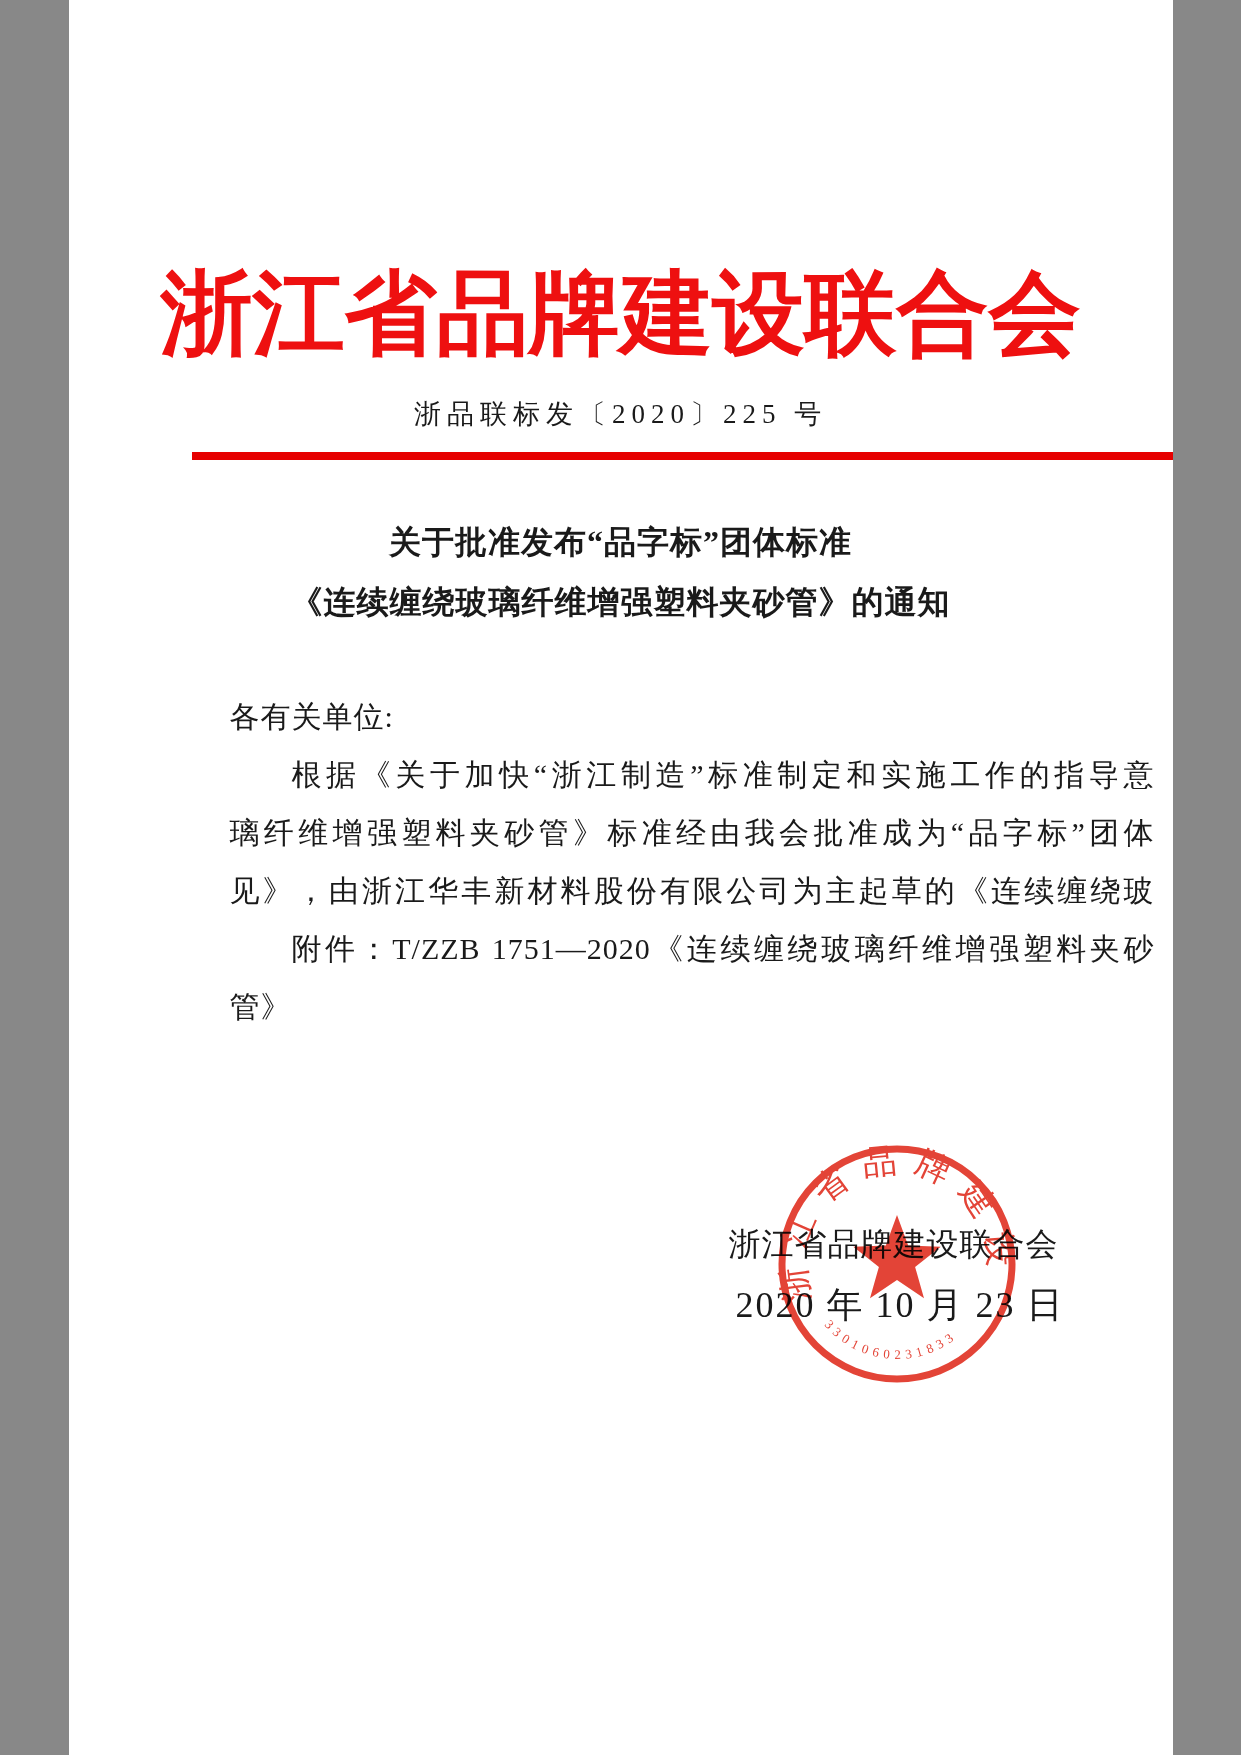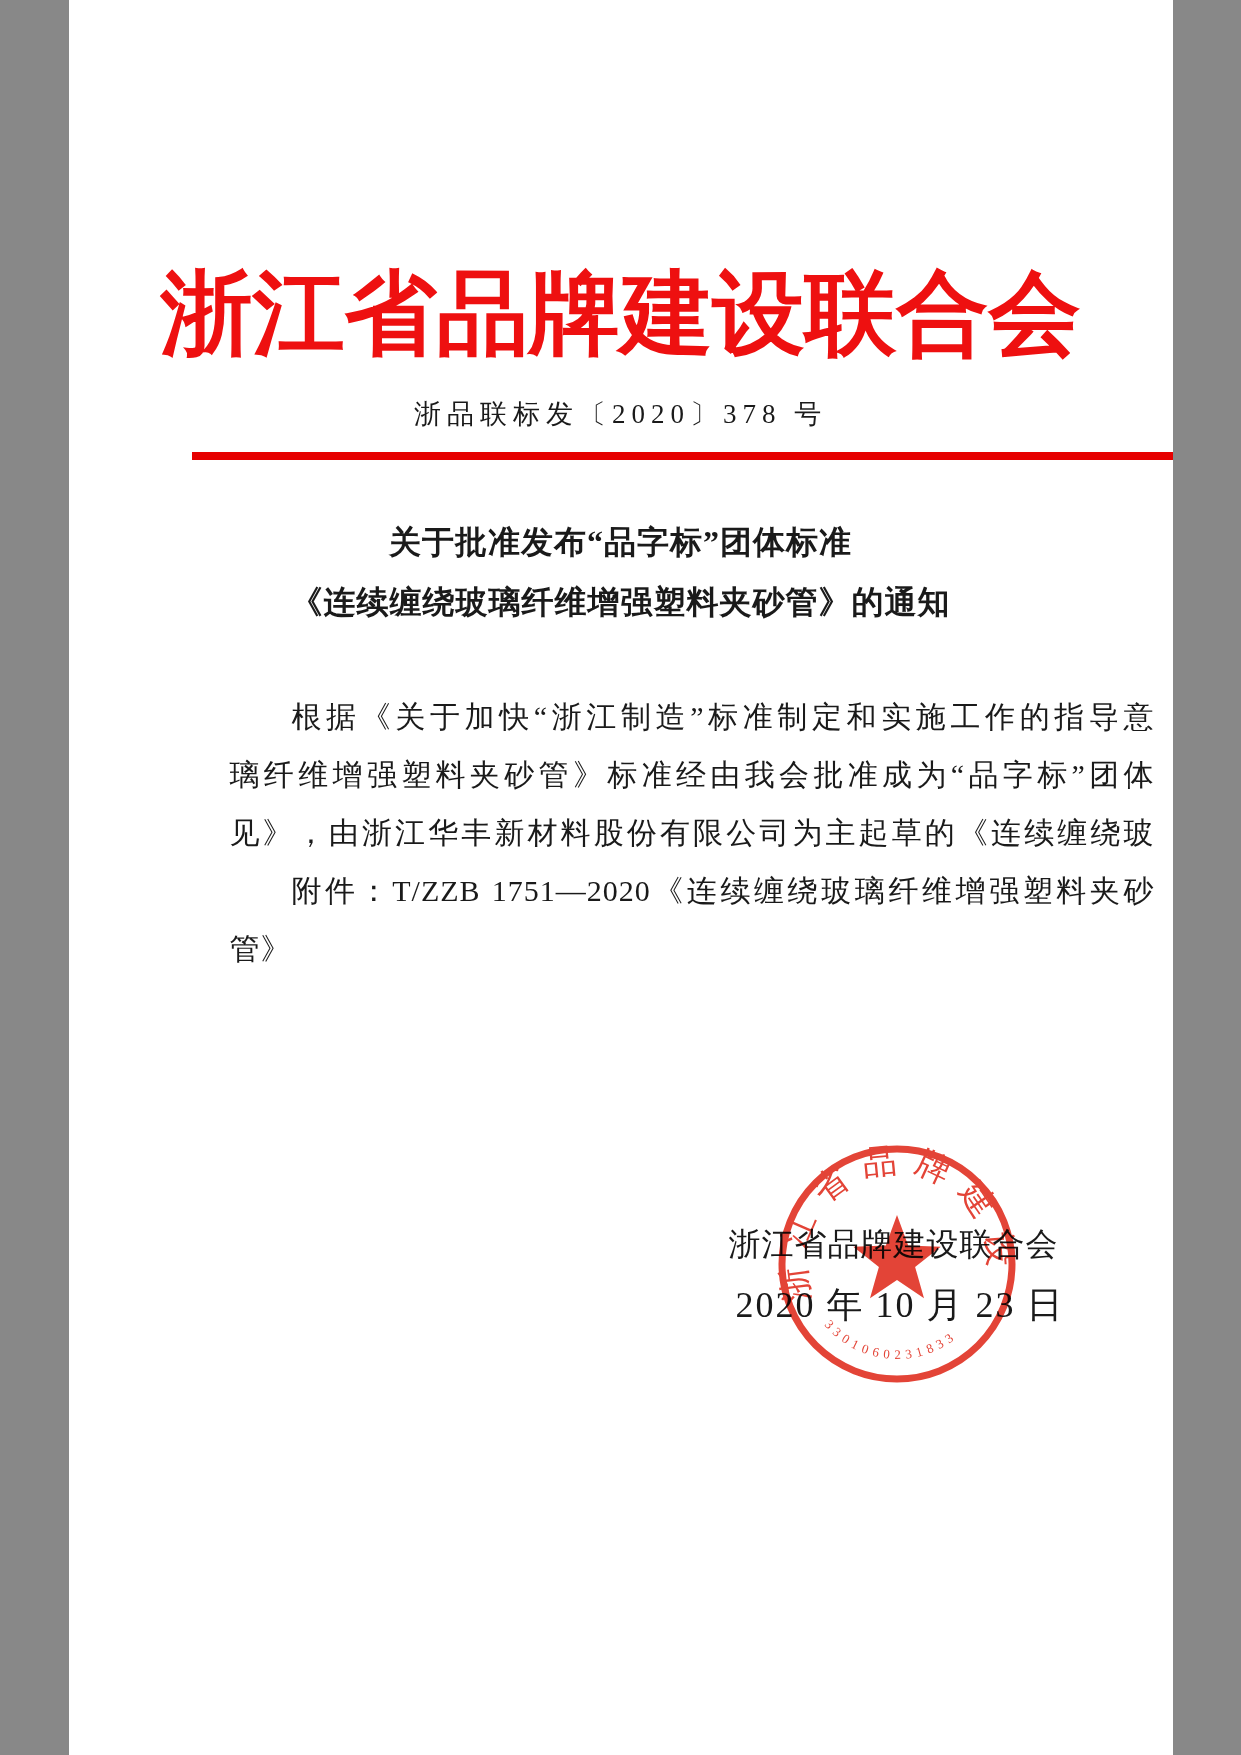--- a/index.html
+++ b/index.html
@@ -81,30 +81,31 @@
     fill:var(--stamp-red);
   }
 </style>
 </head>
 <body>
 
 <div class="page">
 
   <div class="org-title">浙江省品牌建设联合会</div>
 
-  <div class="doc-number">浙品联标发〔2020〕378 号</div>
+  <div class="doc-number">浙品联标发〔2020〕225 号</div>
 
   <div class="red-rule"></div>
 
   <div class="doc-title">
     <div>关于批准发布“品字标”团体标准</div>
     <div>《连续缠绕玻璃纤维增强塑料夹砂管》的通知</div>
   </div>
 
   <div class="body-block">
+    <div class="body-line left">各有关单位:</div>
     <div class="body-line stretch indent">根据《关于加快“浙江制造”标准制定和实施工作的指导意</div>
     <div class="body-line stretch">璃纤维增强塑料夹砂管》标准经由我会批准成为“品字标”团体</div>
     <div class="body-line stretch">见》，由浙江华丰新材料股份有限公司为主起草的《连续缠绕玻</div>
     <div class="body-line stretch indent">附件：T/ZZB 1751—2020《连续缠绕玻璃纤维增强塑料夹砂</div>
     <div class="body-line left">管》</div>
   </div>
 
   <div class="sig-name">浙江省品牌建设联合会</div>
   <div class="sig-date">2020 年 10 月 23 日</div>
 

